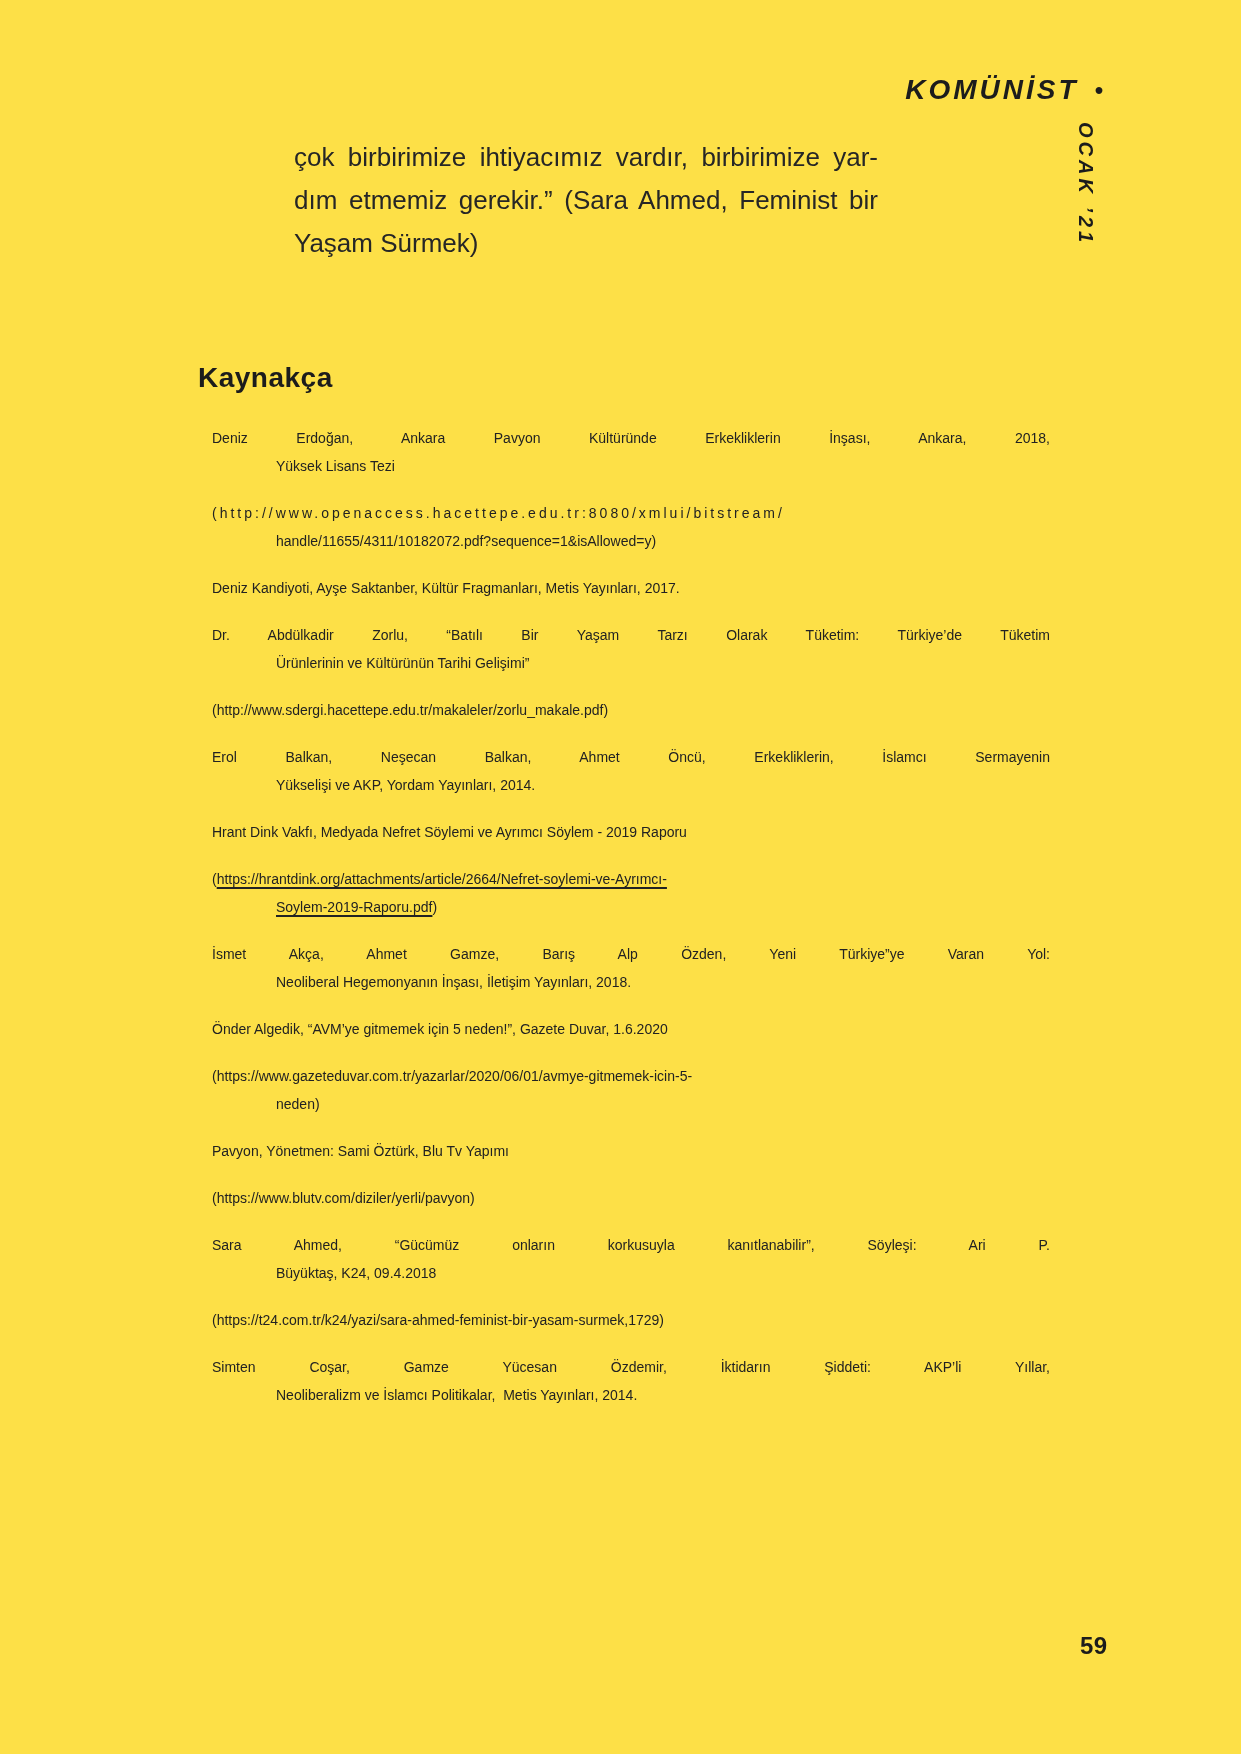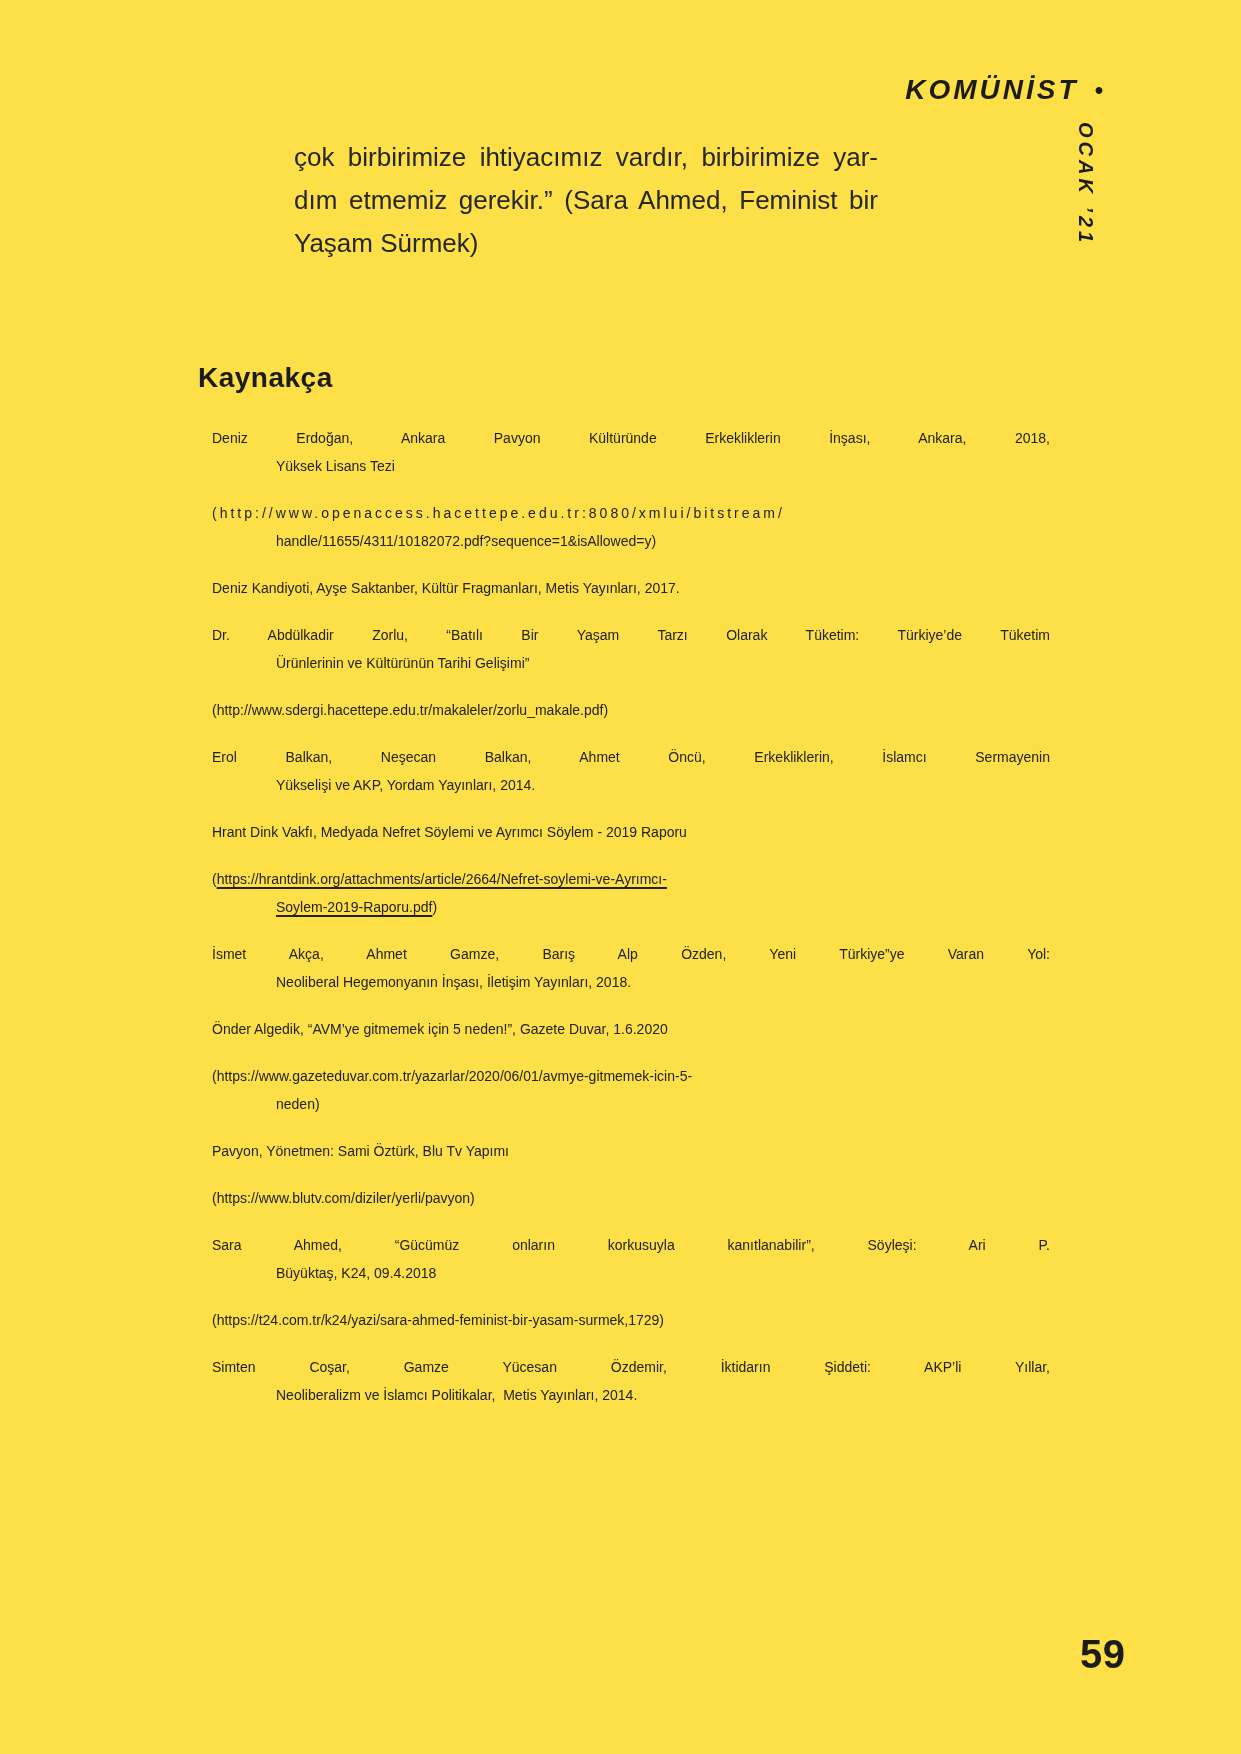--- a/index.html
+++ b/index.html
@@ -52,21 +52,21 @@
   .ref { margin:0 0 19px 0; }
   .ref-line { min-height:28px; }
   .ref-line.cont { padding-left:64px; }
   .ref-line.spread { text-align:justify; text-align-last:justify; }
   .ref-line.ls { letter-spacing:3px; }
   .ulink { text-decoration:underline; text-underline-offset:3px; text-decoration-thickness:1.5px; }
 
   
   .page-number {
     position:absolute; left:1080px; top:1632px;
-    font-size:40px; font-weight:bold; letter-spacing:0.5px;text-align:center;
+    font-size:24px; font-weight:bold; letter-spacing:0.5px;text-align:center;
   }
 </style>
 </head>
 <body>
 
 <div class="page">
 
   <div class="masthead">
     <span class="title">KOMÜNİST</span>
     <span class="bullet">•</span>

